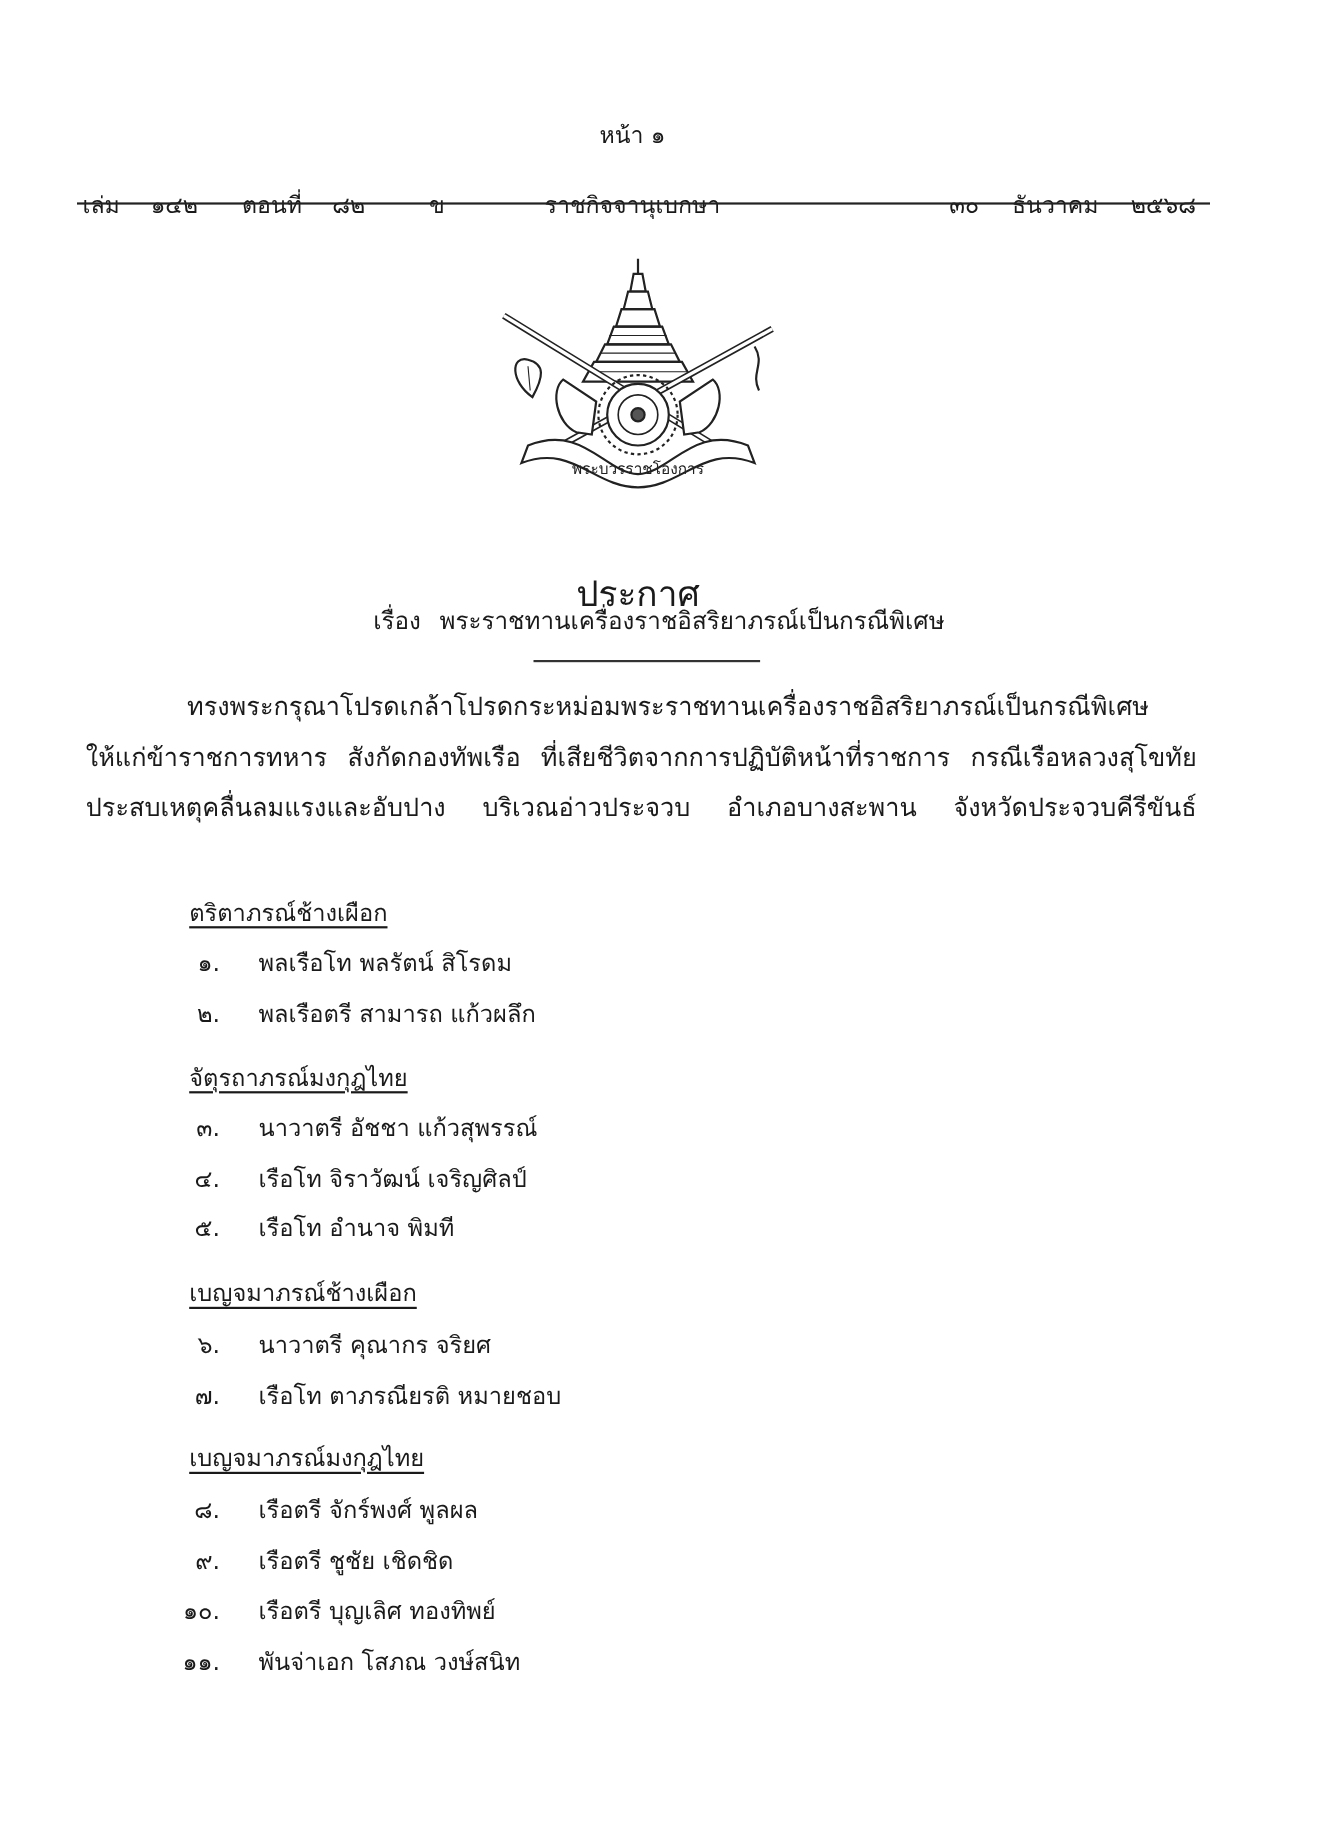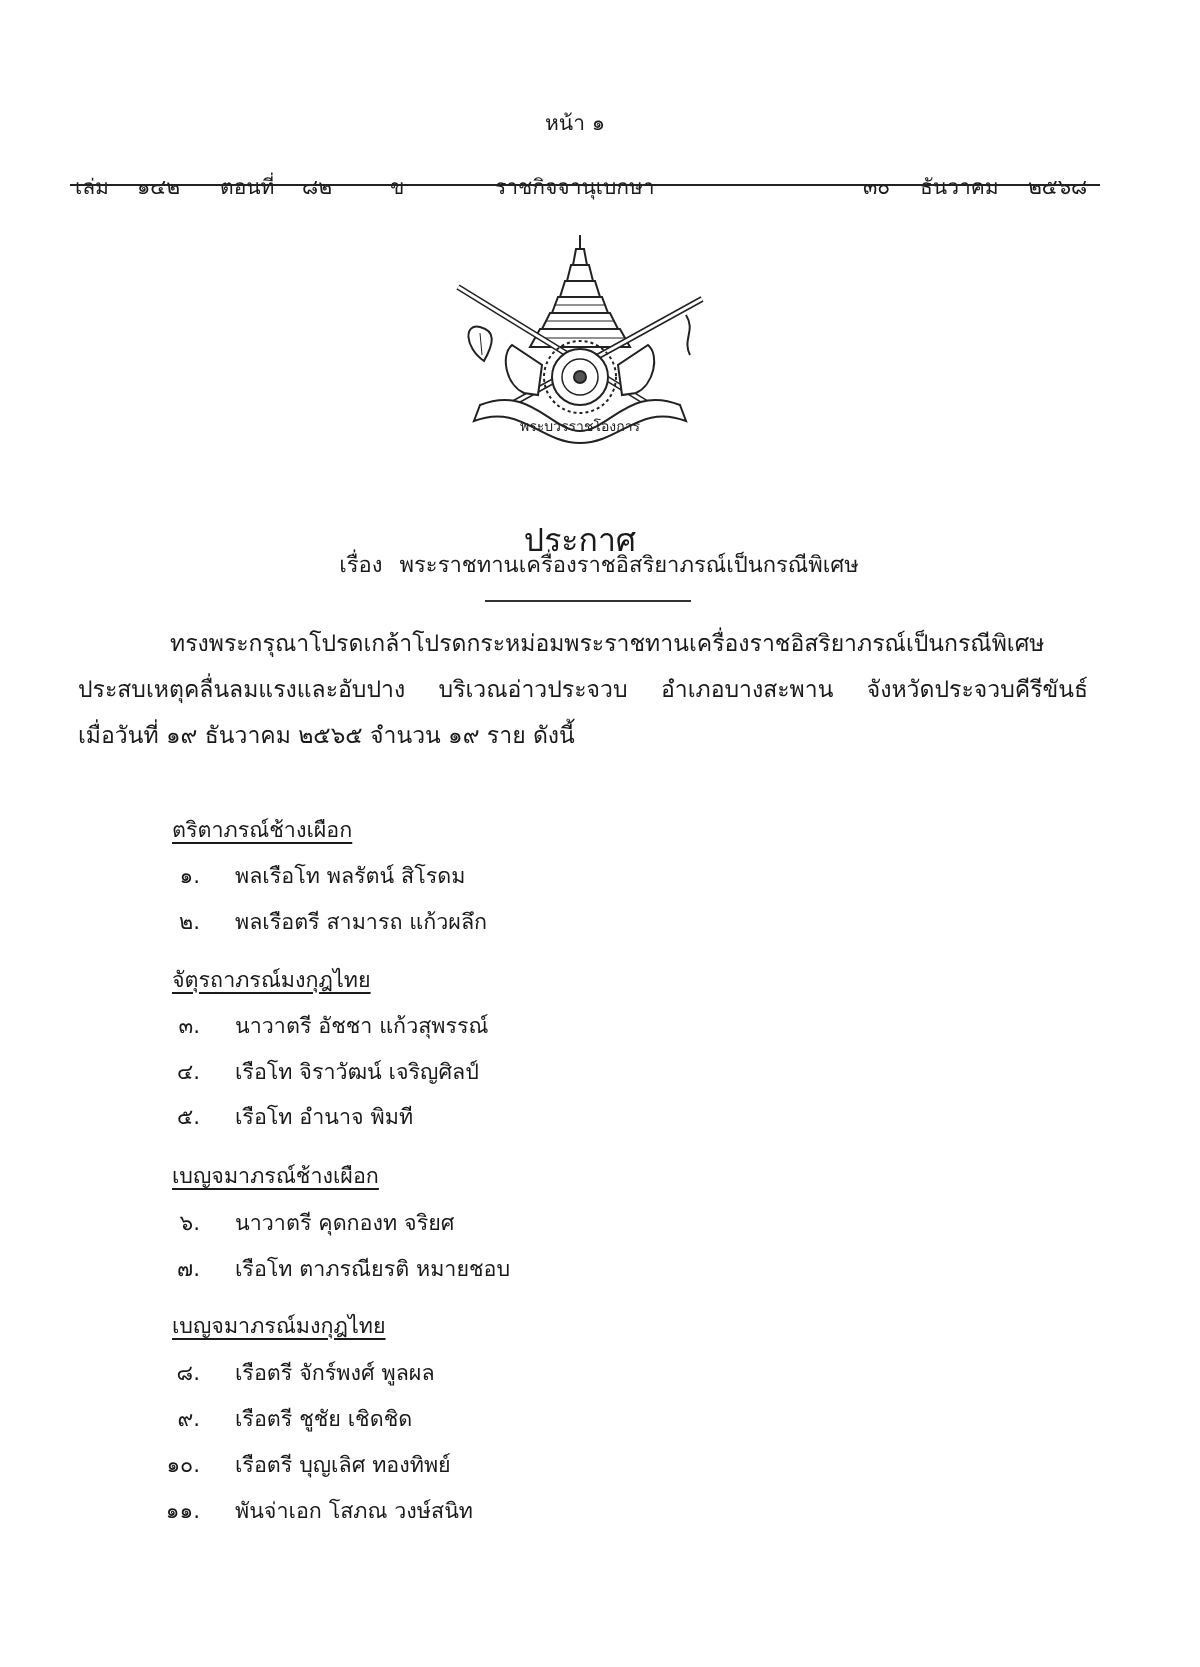--- a/index.html
+++ b/index.html
@@ -96,22 +96,22 @@
 
 <div class="title">ประกาศ</div>
 <div class="subject">
   <span class="lbl">เรื่อง</span>
   <span>พระราชทานเครื่องราชอิสริยาภรณ์เป็นกรณีพิเศษ</span>
 </div>
 <div class="title-rule"></div>
 
 <div class="para" style="top: 620px;">
   <span class="line first">ทรงพระกรุณาโปรดเกล้าโปรดกระหม่อมพระราชทานเครื่องราชอิสริยาภรณ์เป็นกรณีพิเศษ</span>
+  <span class="line">ให้แก่ข้าราชการทหาร  สังกัดกองทัพเรือ  ที่เสียชีวิตจากการปฏิบัติหน้าที่ราชการ  กรณีเรือหลวงสุโขทัย</span>
   <span class="line">ประสบเหตุคลื่นลมแรงและอับปาง  บริเวณอ่าวประจวบ  อำเภอบางสะพาน  จังหวัดประจวบคีรีขันธ์</span>
-  <span class="line last">เมื่อวันที่  ๑๙  ธันวาคม  ๒๕๖๕  จำนวน  ๑๙  ราย  ดังนี้</span>
 </div>
 
 <div class="section-head" style="top: 812px;">ตริตาภรณ์ช้างเผือก</div>
 <div class="item" style="top: 858px;">
   <span class="num-inner">๑.</span>
   <span class="name">พลเรือโท พลรัตน์  สิโรดม</span>
 </div>
 <div class="item" style="top: 904px;">
   <span class="num-inner">๒.</span>
   <span class="name">พลเรือตรี สามารถ  แก้วผลึก</span>
@@ -127,21 +127,21 @@
   <span class="name">เรือโท จิราวัฒน์  เจริญศิลป์</span>
 </div>
 <div class="item" style="top: 1099px;">
   <span class="num-inner">๕.</span>
   <span class="name">เรือโท อำนาจ  พิมที</span>
 </div>
 
 <div class="section-head" style="top: 1158px;">เบญจมาภรณ์ช้างเผือก</div>
 <div class="item" style="top: 1205px;">
   <span class="num-inner">๖.</span>
-  <span class="name">นาวาตรี คุดกองท  จริยศ</span>
+  <span class="name">นาวาตรี คุณากร  จริยศ</span>
 </div>
 <div class="item" style="top: 1251px;">
   <span class="num-inner">๗.</span>
   <span class="name">เรือโท ตาภรณียรติ  หมายชอบ</span>
 </div>
 
 <div class="section-head" style="top: 1308px;">เบญจมาภรณ์มงกุฎไทย</div>
 <div class="item" style="top: 1355px;">
   <span class="num-inner">๘.</span>
   <span class="name">เรือตรี จักร์พงศ์  พูลผล</span>

